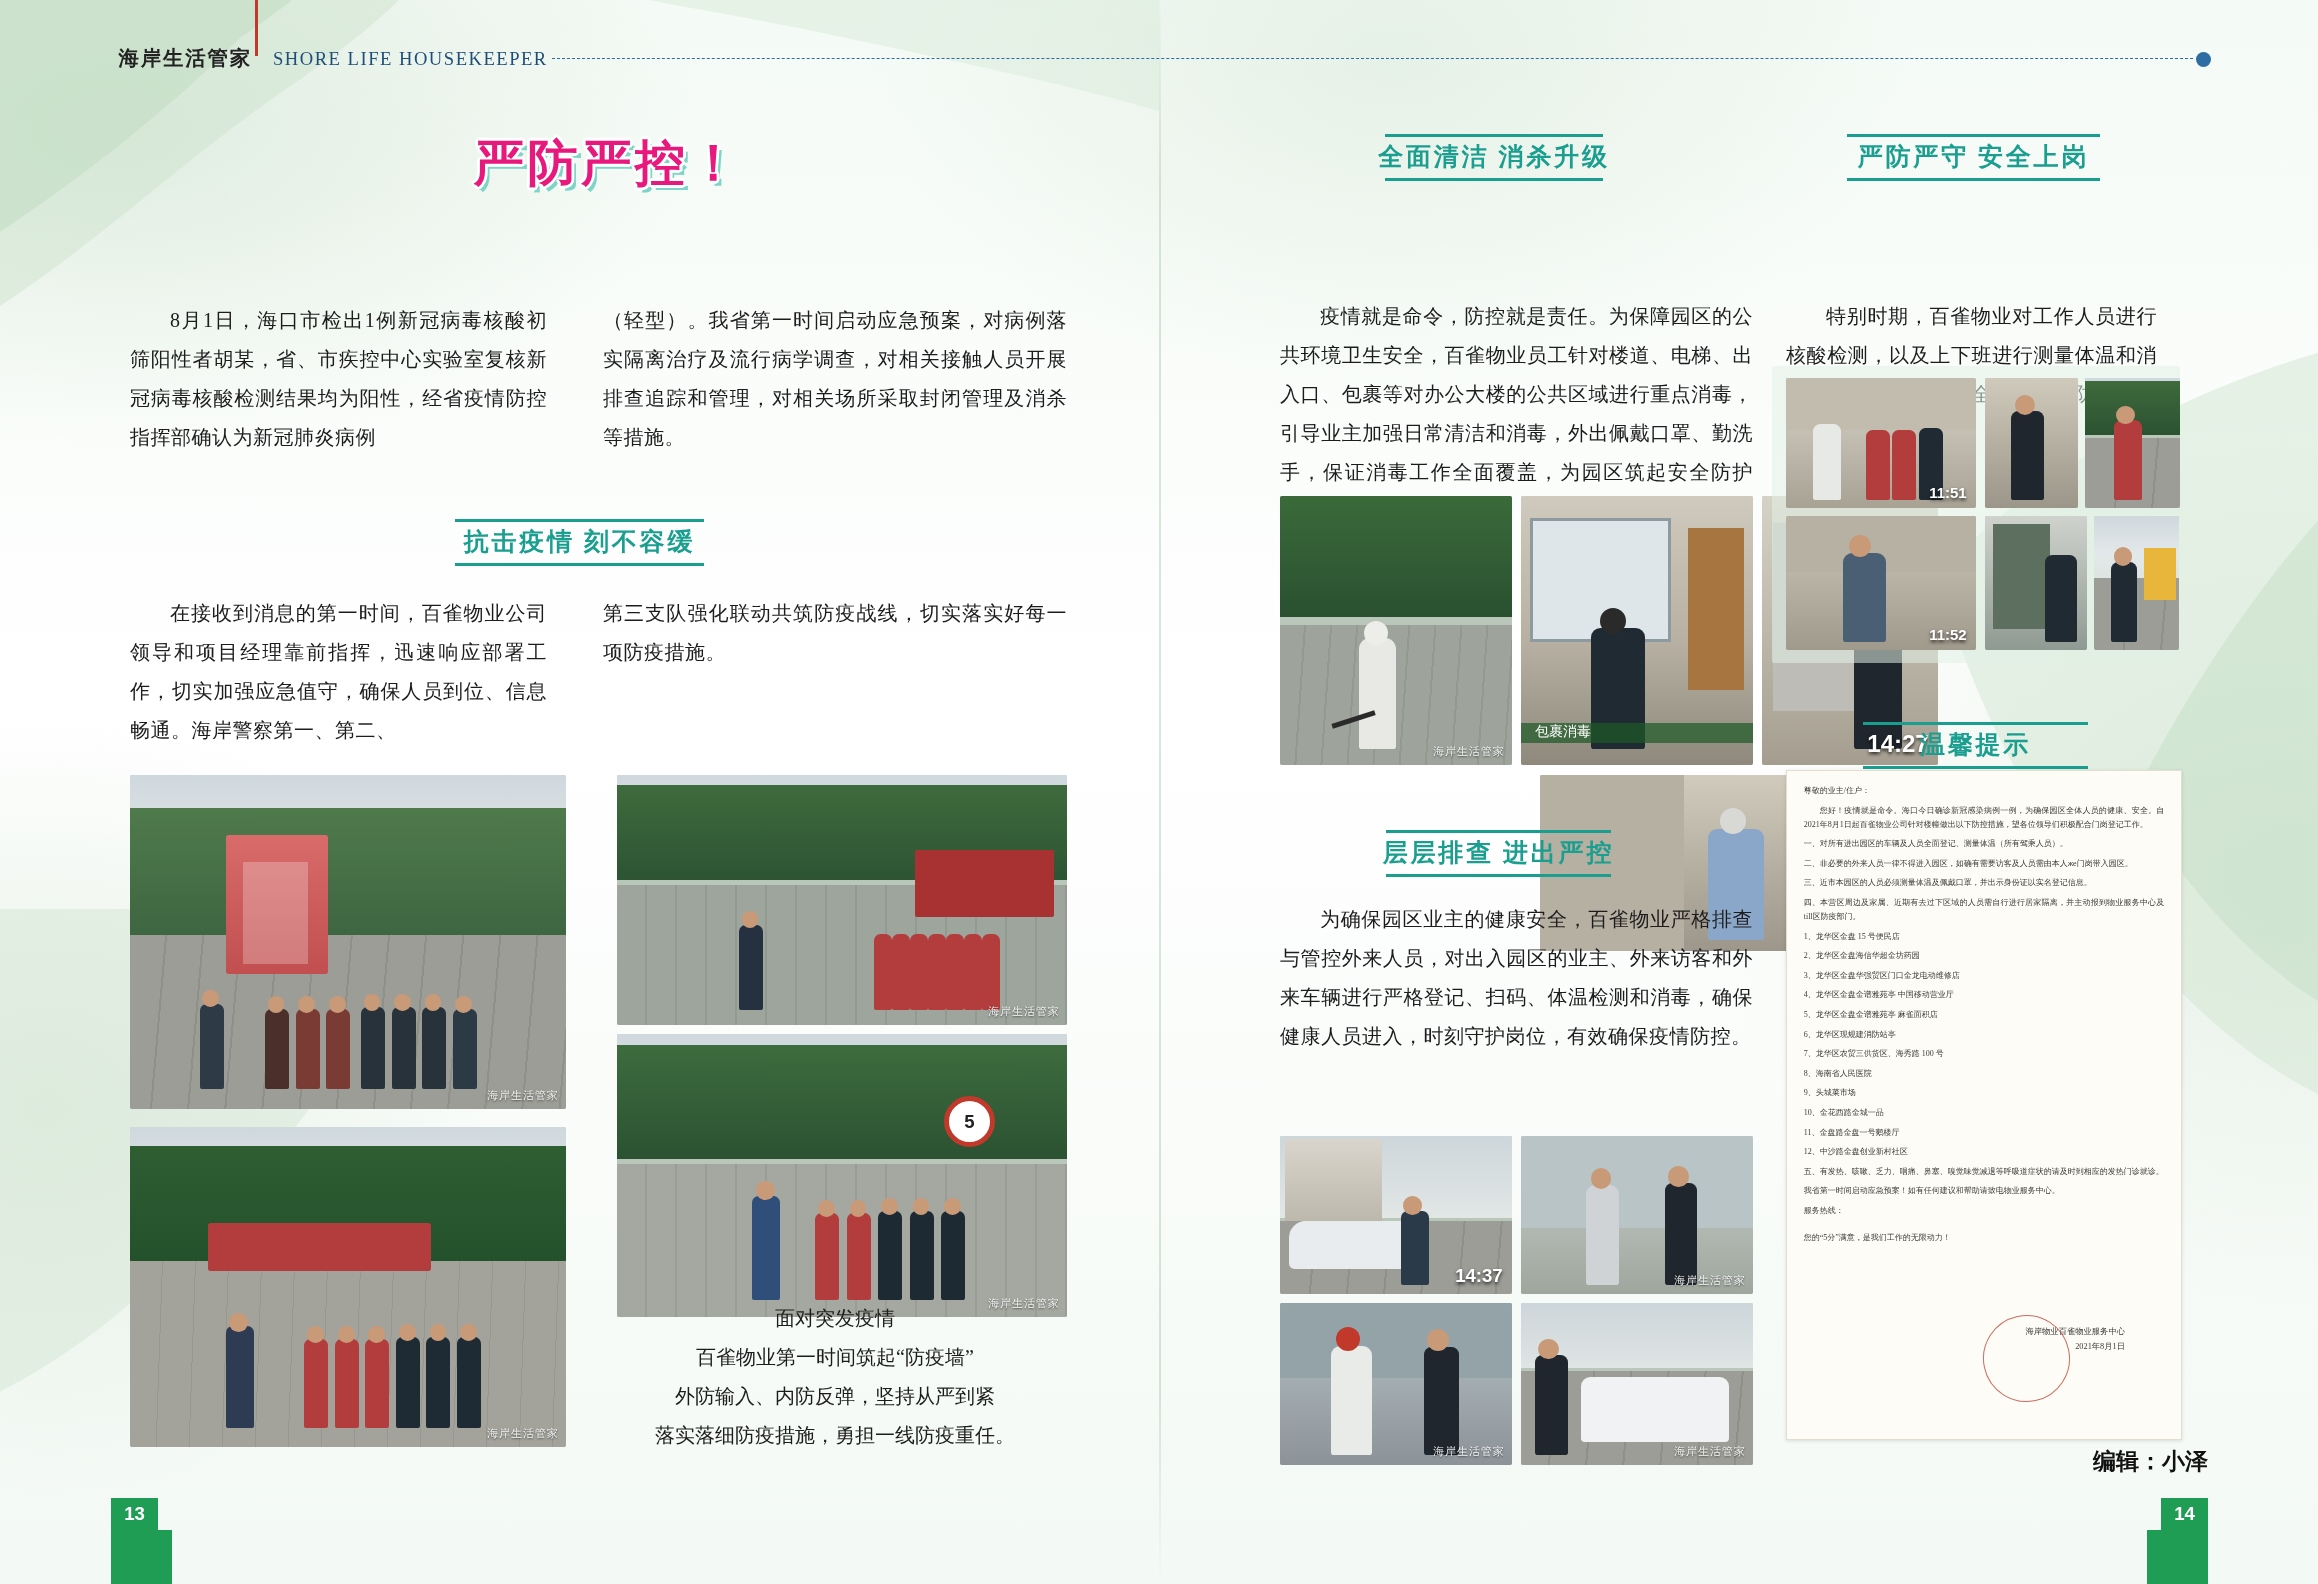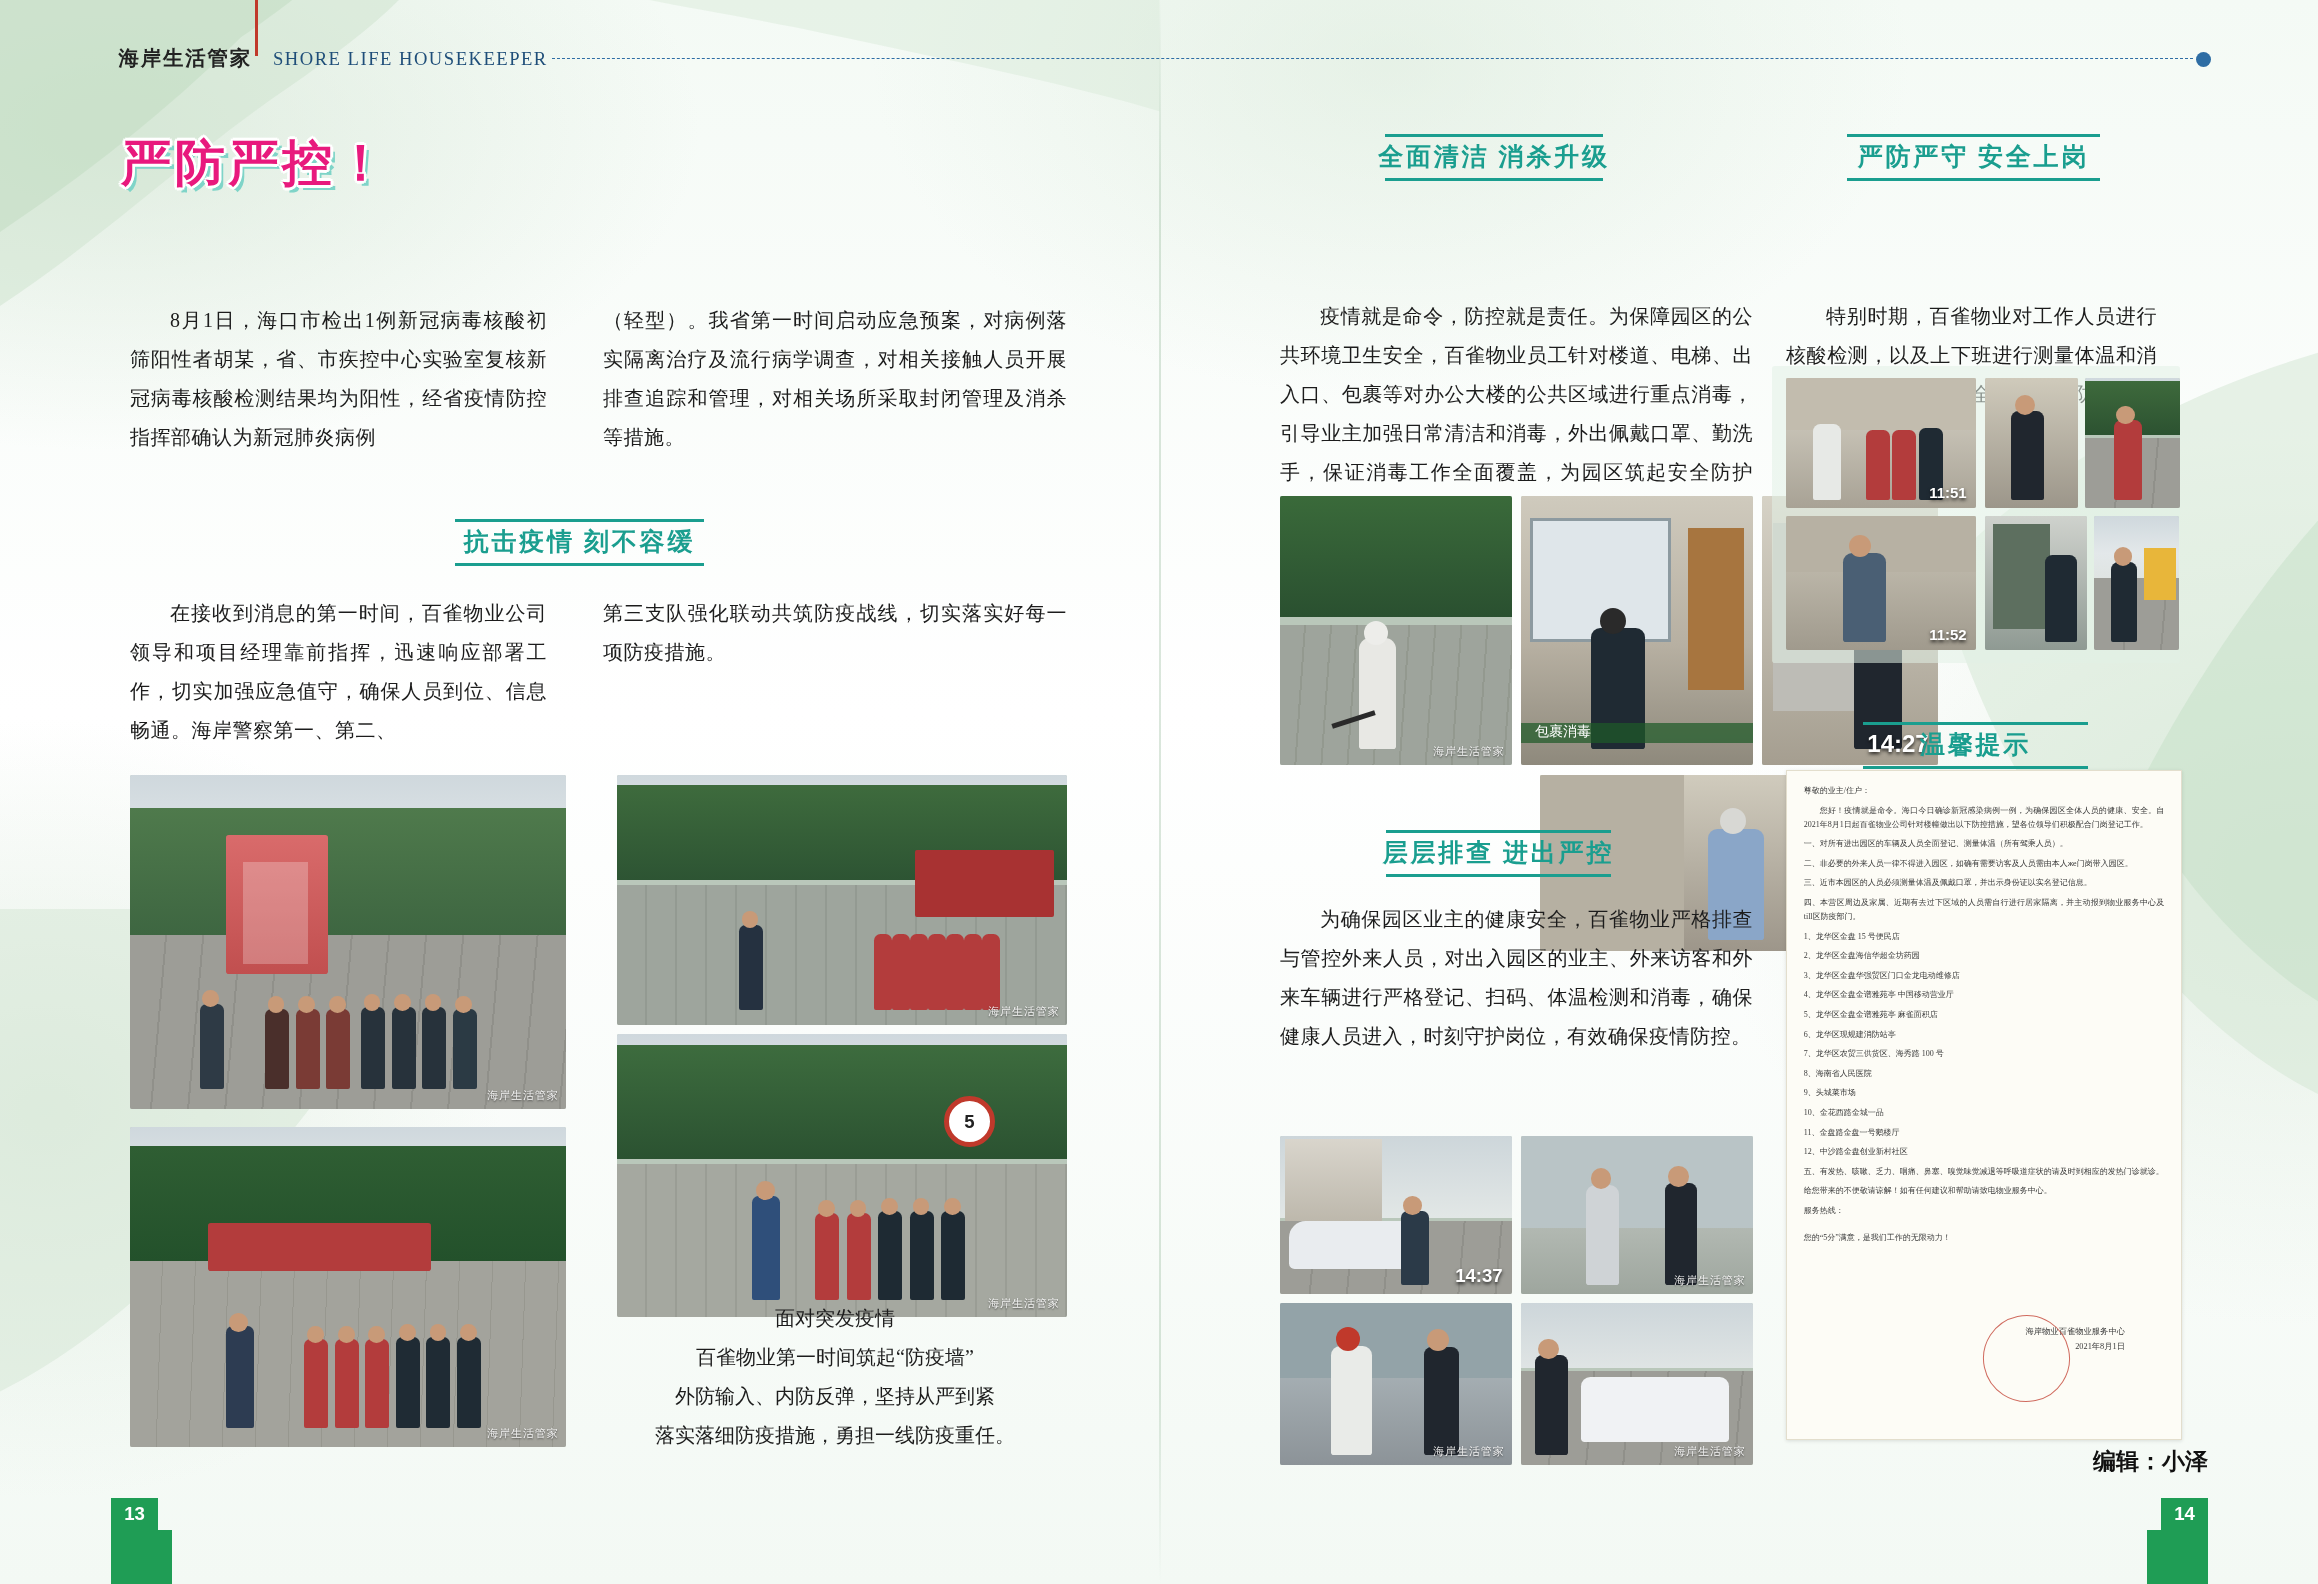--- a/index.html
+++ b/index.html
@@ -90,20 +90,21 @@
     border-radius: 50%;
     background: #2e6da4;
   }
 
   
   .main-title {
     position: absolute;
     left: 121px;
     top: 130px;
     width: 974px;
+    text-align: center;
   }
   .mt1 {
     font-size: 50px;
     font-weight: bold;
     color: #e8197d;
     letter-spacing: 3.7px;
     font-family: "Liberation Serif", serif;
     text-shadow:
       -1.9px -1.9px 0 #fff, 1.9px -1.9px 0 #fff, -1.9px 1.9px 0 #fff, 1.9px 1.9px 0 #fff,
       0 -2.8px 0 #fff, 0 2.8px 0 #fff, -2.8px 0 0 #fff, 2.8px 0 0 #fff,
@@ -610,21 +611,21 @@
       <p>4、龙华区金盘金谱雅苑亭 中国移动营业厅</p>
       <p>5、龙华区金盘金谱雅苑亭 麻雀面积店</p>
       <p>6、龙华区现规建消防站亭</p>
       <p>7、龙华区农贸三供货区、海秀路 100 号</p>
       <p>8、海南省人民医院</p>
       <p>9、头城菜市场</p>
       <p>10、金花西路金城一品</p>
       <p>11、金盘路金盘一号鹅楼厅</p>
       <p>12、中沙路金盘创业新村社区</p>
       <p>五、有发热、咳嗽、乏力、咽痛、鼻塞、嗅觉味觉减退等呼吸道症状的请及时到相应的发热门诊就诊。</p>
-      <p>给您带来的不便敬请谅解！如有任何建议和帮助请致电物业服务中心。</p>
+      <p>我省第一时间启动应急预案！如有任何建议和帮助请致电物业服务中心。</p>
       <p>服务热线：</p>
       <p style="margin-top:13px;">您的“5分”满意，是我们工作的无限动力！</p>
     </div>
     <div class="notice-sign">
       <div>海岸物业百雀物业服务中心</div>
       <div>2021年8月1日</div>
     </div>
     <div class="notice-seal"></div>
   </div>
 

